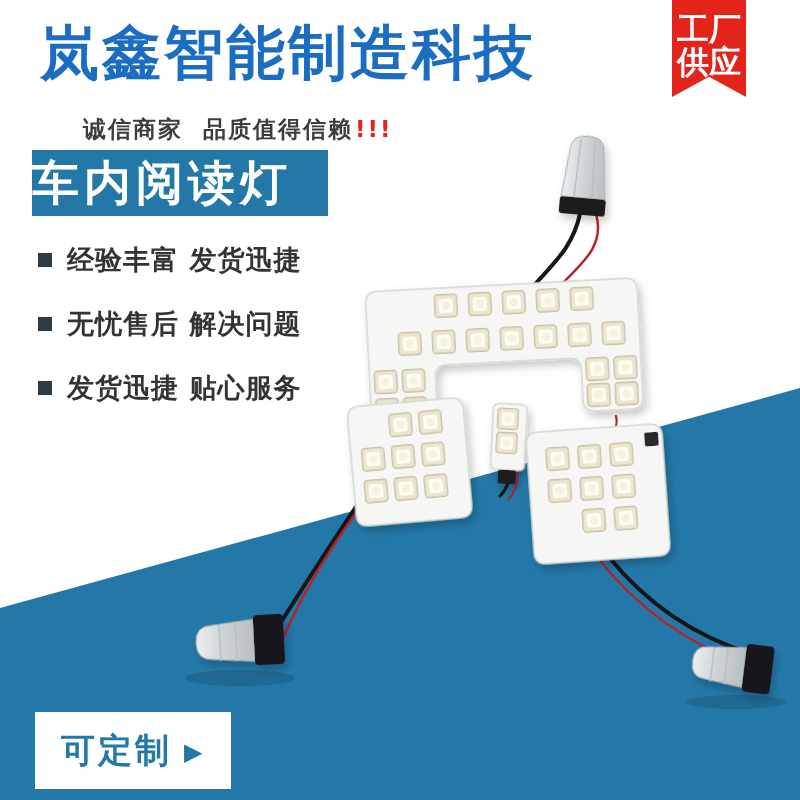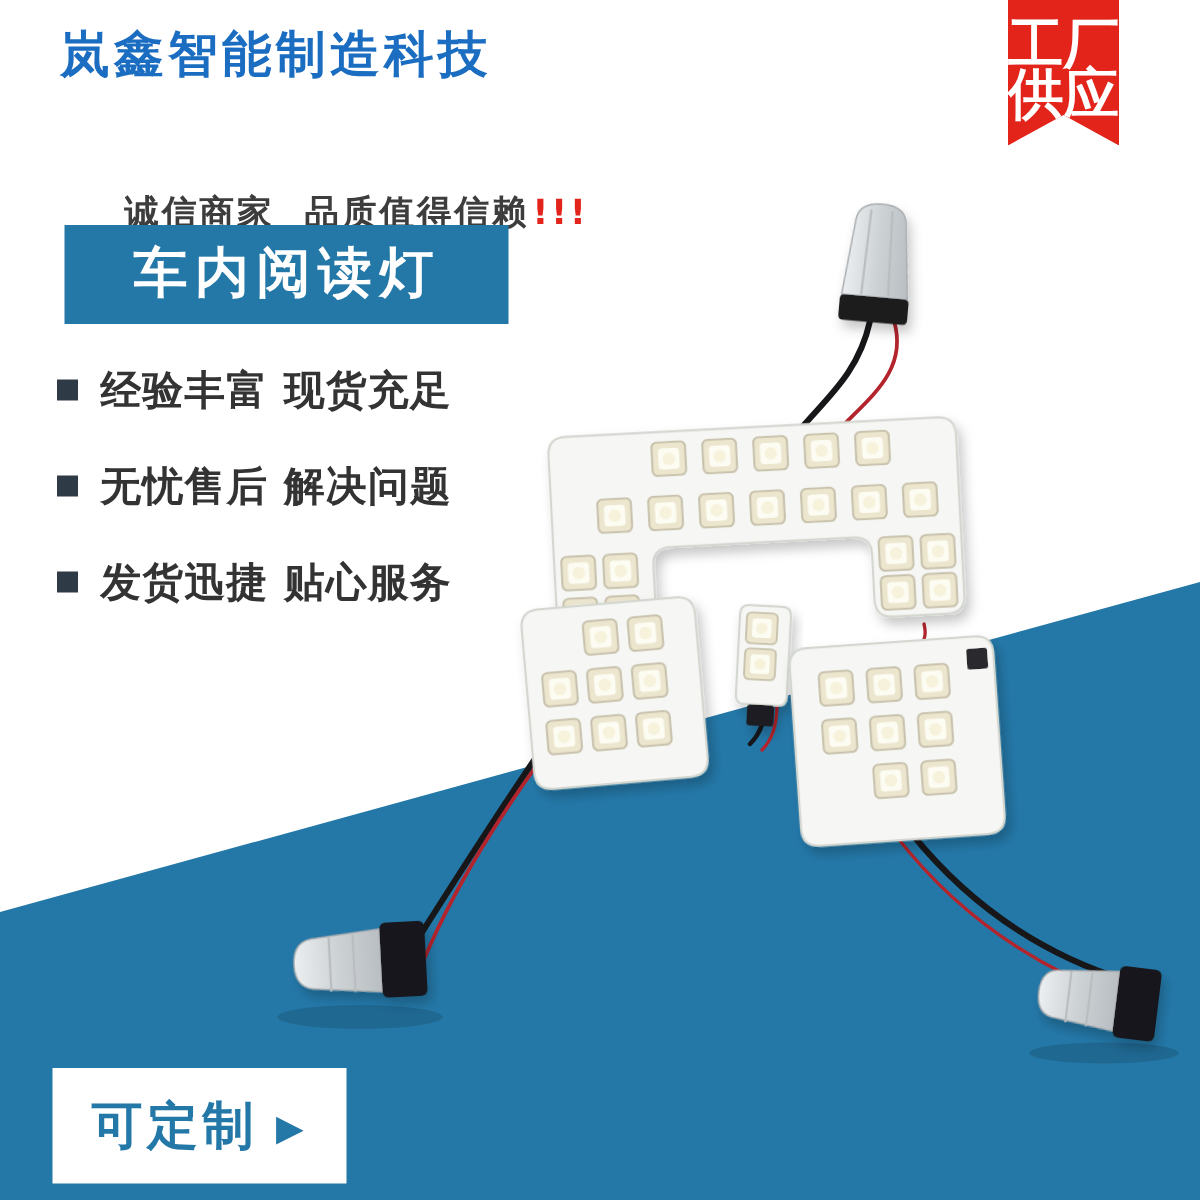--- a/index.html
+++ b/index.html
@@ -8,39 +8,39 @@
     font-family:"DejaVu Sans","Liberation Sans",sans-serif;
   }
   .diagonal{
     position:absolute;inset:0;
     background:var(--panel-blue,#2478a8);
     clip-path:polygon(0 76%,100% 48.5%,100% 100%,0 100%);
   }
   .photo{position:absolute;left:0;top:0;width:800px;height:800px;}
   .title{
     position:absolute;left:40px;top:14px;margin:0;
-    font-size:33px;font-weight:bold;color:var(--brand-blue,#1a6dc0);letter-spacing:3px;
+    font-size:59px;font-weight:bold;color:var(--brand-blue,#1a6dc0);letter-spacing:3px;
   }
   .tagline{
-    position:absolute;left:43px;top:100px;font-size:23px;font-weight:bold;
+    position:absolute;left:43px;top:88px;font-size:23px;font-weight:bold;
     color:#3d3d3d;letter-spacing:2px;white-space:pre;
   }
   .tagline .exc{color:var(--accent-red,#e2241b);margin-left:2px;}
   .ribbon{
     position:absolute;left:672px;top:0;width:74px;height:97px;
     background:var(--ribbon-red,#e2241b);
     clip-path:polygon(0 0,100% 0,100% 100%,50% 79%,0 100%);
-    color:#fff;text-align:center;font-weight:bold;font-size:37px;line-height:33px;
+    color:#fff;text-align:center;font-weight:bold;font-size:32px;line-height:33px;
     padding-top:13px;box-sizing:border-box;
   }
   .category{
-    position:absolute;left:43px;top:150px;width:296px;height:66px;
+    position:absolute;left:32px;top:150px;width:296px;height:66px;
     background:var(--panel-blue,#2478a8);color:#fff;
-    font-size:36px;font-weight:bold;letter-spacing:5px;line-height:66px;
-    padding-left:46px;box-sizing:border-box;
+    font-size:47px;font-weight:bold;letter-spacing:5px;line-height:66px;
+    box-sizing:border-box;
   }
   .features{position:absolute;left:38px;top:242px;}
   .feature{display:flex;align-items:center;margin-bottom:28px;}
   .bullet{width:14px;height:14px;background:#2e3a46;margin-right:15px;flex:none;}
   .ftext{font-size:27px;font-weight:bold;color:#333;letter-spacing:1px;white-space:pre;}
   .cta{
     position:absolute;left:35px;top:712px;width:196px;height:77px;background:#fff;
     display:flex;align-items:center;padding-left:26px;box-sizing:border-box;cursor:pointer;
   }
   .cta-label{font-size:34px;font-weight:bold;color:var(--panel-blue,#2478a8);letter-spacing:3px;}
@@ -173,21 +173,21 @@
   <div class="ribbon">
     <div>工厂</div>
     <div>供应</div>
   </div>
 
   <div class="category">车内阅读灯</div>
 
   <div class="features">
     <div class="feature">
       <span class="bullet"></span>
-      <span class="ftext">经验丰富 现货充足</span>
+      <span class="ftext">经验丰富 发货迅捷</span>
     </div>
     <div class="feature">
       <span class="bullet"></span>
       <span class="ftext">无忧售后 解决问题</span>
     </div>
     <div class="feature">
       <span class="bullet"></span>
       <span class="ftext">发货迅捷 贴心服务</span>
     </div>
   </div>

